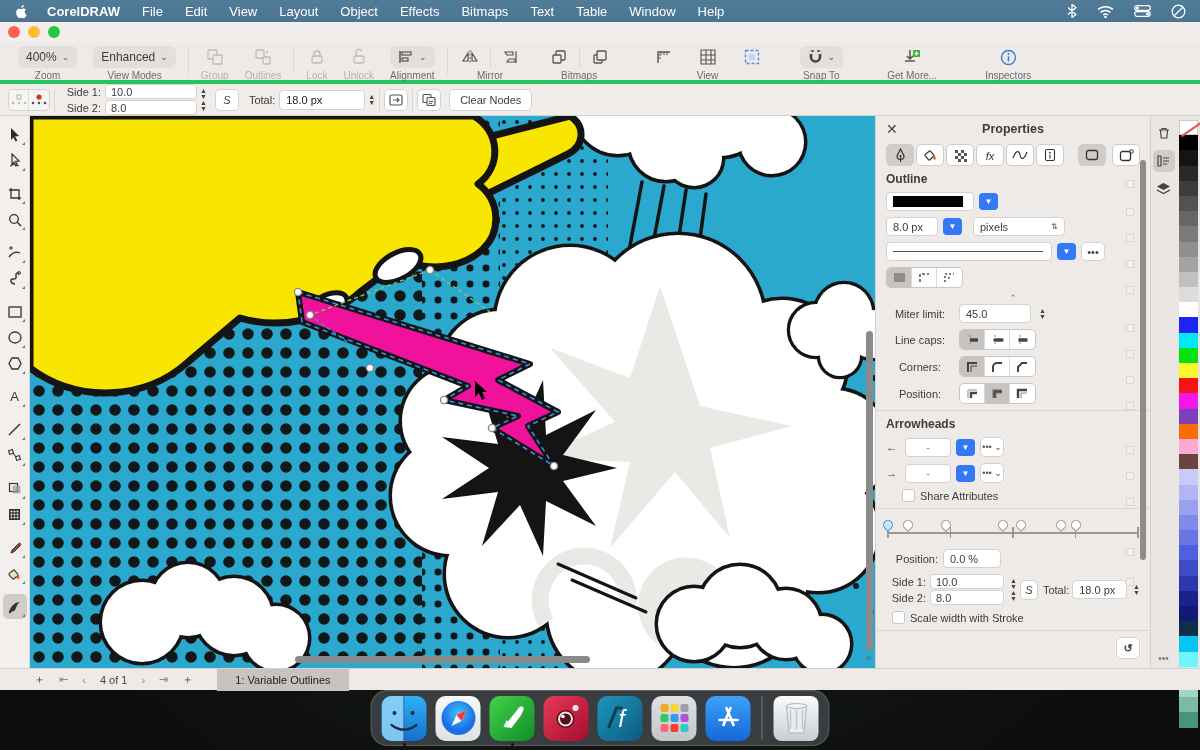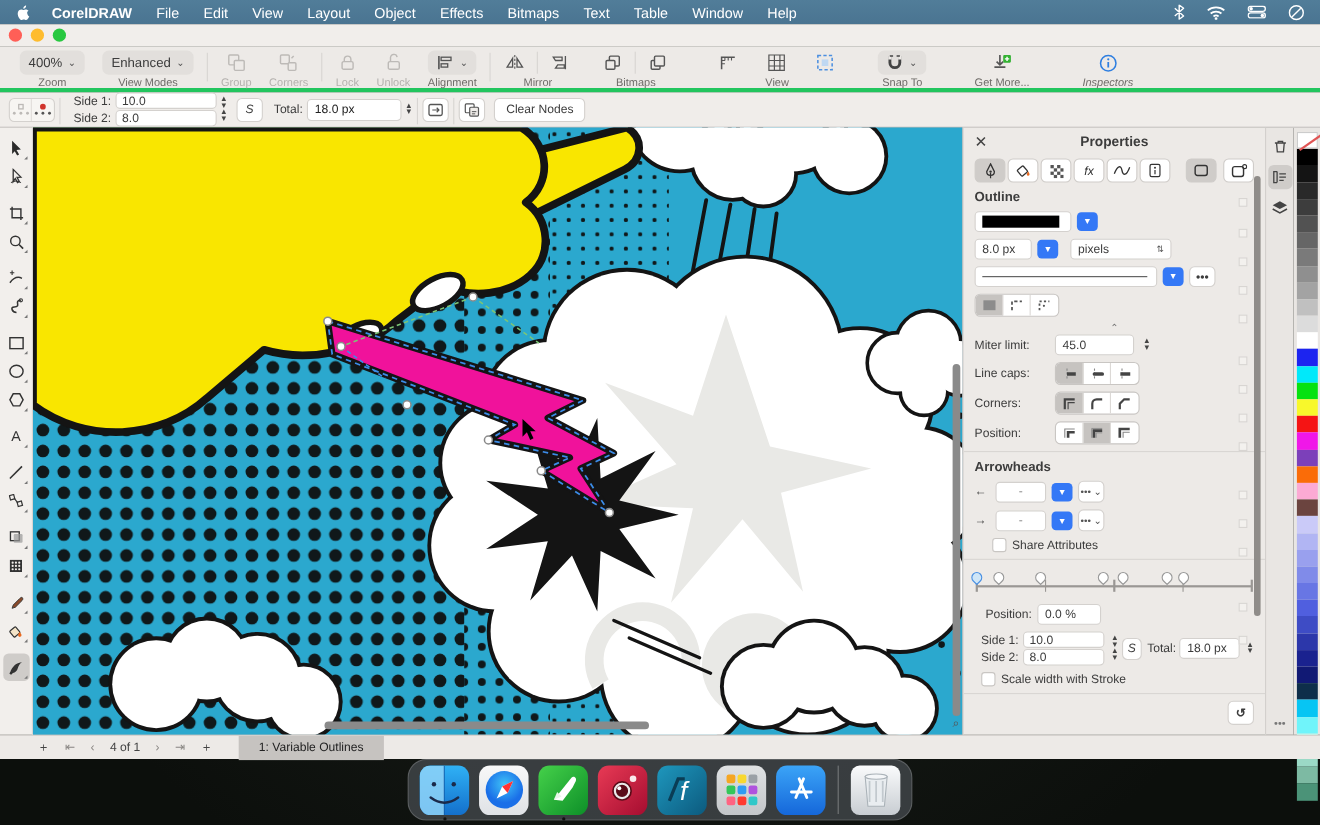--- a/index.html
+++ b/index.html
@@ -60,21 +60,21 @@
   .ptab.on{background:#CFCCC9;}
   .ptabs .spacer{flex:1;}
   .sechead{font-weight:bold;font-size:12px;margin:6px 0 6px 0;display:flex;align-items:center;}
   .prow{display:flex;align-items:center;margin-bottom:6px;gap:5px;}
   .bluedd{width:19px;height:17px;background:#3478F6;border-radius:4px;color:#fff;font-size:8px;display:flex;align-items:center;justify-content:center;}
   .wpill{background:#fff;border:1px solid #D4D1CE;border-radius:4px;height:19px;display:flex;align-items:center;padding:0 6px;}
   .seg{display:flex;border:1px solid #C9C6C3;border-radius:5px;overflow:hidden;background:#fff;}
   .seg>div{width:25px;height:19px;display:flex;align-items:center;justify-content:center;border-right:1px solid #DCD9D6;}
   .seg>div:last-child{border-right:none;}
   .seg>div.on{background:#C6C3C0;}
-  .rlab{width:68px;text-align:left;}
+  .rlab{width:68px;text-align:center;}
   .divline{height:1px;background:#D9D6D3;margin:6px -10px;}
   .collapse{height:10px;text-align:center;font-size:9px;color:#777;line-height:8px;}
   .cbx{width:13px;height:13px;background:#fff;border:1px solid #C9C6C3;border-radius:3px;}
   .rmk{position:absolute;right:16px;width:8px;height:8px;border:1px solid #D8D5D2;background:#F3F1EE;}
   #vo-slider{position:relative;height:30px;margin:2px 2px 4px 2px;}
   #vo-track{position:absolute;left:0;right:0;top:17px;height:1.5px;background:#9a9794;}
   .votick{position:absolute;top:12px;width:1.5px;height:11px;background:#9a9794;}
   .vopin{position:absolute;top:5px;width:10px;height:10px;background:#fff;border:1.5px solid #999;border-radius:50% 50% 0 50%;transform:rotate(45deg);}
   .vopin.sel{background:#cfe6f7;border-color:#4a90e2;}
   
@@ -170,21 +170,21 @@
   <div class="tbgroup">
     <div class="tbrow">
         <span class="icon18">
           <svg width="18" height="18" viewBox="0 0 18 18">
             <rect x="2" y="2" width="8" height="8" rx="1" stroke="#BDBAB7" fill="none" stroke-width="1.3"></rect>
             <rect x="9" y="9" width="7" height="7" rx="1" stroke="#BDBAB7" fill="#EDEAE7" stroke-width="1.3"></rect>
             <path d="M12 5l2-2" stroke="#BDBAB7" stroke-width="1.3"></path>
           </svg>
         </span>
       </div>
-    <div class="tblabel dis">Corners</div>
+    <div class="tblabel dis">Outlines</div>
   </div>
   <div class="vsep"></div>
   <div class="tbgroup">
     <div class="tbrow">
         <span class="icon18">
           <svg width="16" height="18" viewBox="0 0 16 18">
             <rect x="3" y="8" width="10" height="7" rx="1.5" stroke="#BDBAB7" fill="none" stroke-width="1.3"></rect>
             <path d="M5 8V6a3 3 0 0 1 6 0v2" stroke="#BDBAB7" fill="none" stroke-width="1.3"></path>
           </svg>
         </span>
@@ -293,21 +293,21 @@
           <svg width="18" height="18" viewBox="0 0 18 18">
             <path d="M7 2v9M4 8l3 3 3-3" stroke="#555" fill="none" stroke-width="1.5"></path>
             <path d="M2 13h10" stroke="#555" stroke-width="1.5"></path>
             <rect x="10" y="2" width="7" height="7" rx="1" fill="#34B233"></rect>
             <path d="M13.5 3.5v4M11.5 5.5h4" stroke="#fff" stroke-width="1.3"></path>
           </svg>
         </span>
       </div>
     <div class="tblabel">Get More...</div>
   </div>
-  <div class="tbgroup" style="margin-left:40px;font-style:italic;">
+  <div class="tbgroup" style="margin-left:40px;">
     <div class="tbrow">
         <span class="icon18">
           <svg width="17" height="17" viewBox="0 0 17 17">
             <circle cx="8.5" cy="8.5" r="7" stroke="#2F7FE0" fill="none" stroke-width="1.4"></circle>
             <circle cx="8.5" cy="4.9" r="1" fill="#2F7FE0"></circle>
             <path d="M8.5 7.3v5" stroke="#2F7FE0" stroke-width="1.6"></path>
           </svg>
         </span>
       </div>
     <div class="tblabel">Inspectors</div>

